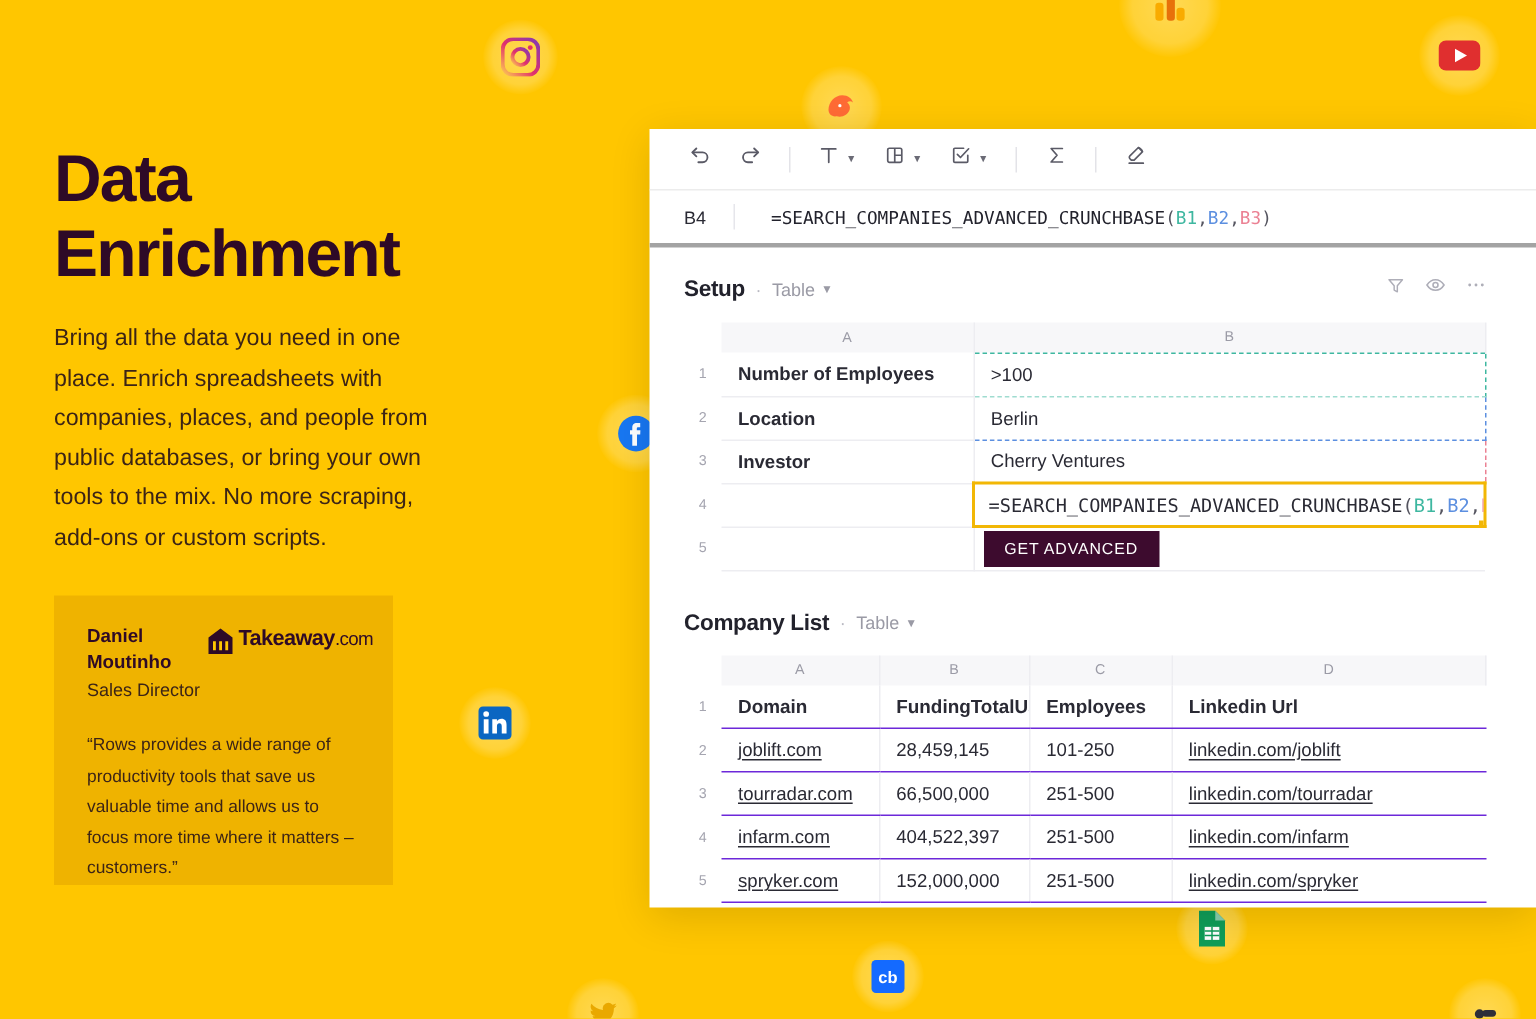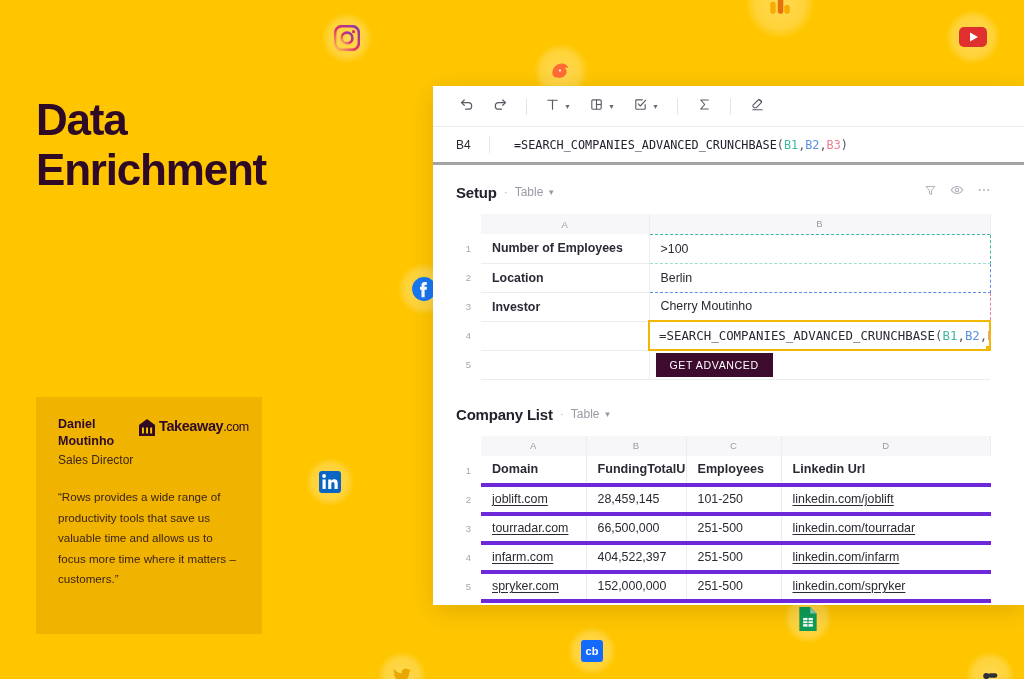--- a/index.html
+++ b/index.html
@@ -26,21 +26,21 @@
     font-size: 44px; line-height: 50px; font-weight: 700;
     color: #2E0A27; letter-spacing: -1.2px;
   }
   .body-copy {
     margin-top: 18px;
     font-size: 15.5px; line-height: 26.5px;
     color: #3C2416; width: 252px;
   }
   .testimonial {
     position: absolute; left: 36px; top: 397px;
-    width: 226px; height: 237px;
+    width: 226px; height: 193px;
     background: #EFB300; padding: 19px 22px 0 22px; z-index: 2;
   }
   .t-top { display: flex; align-items: flex-start; justify-content: space-between; }
   .t-name { font-size: 12.5px; line-height: 17px; font-weight: 700; color: #2E0A27; width: 80px;}
   .t-role { font-size: 12px; line-height: 18px; color: #3C2416; margin-top: 1px; }
   .t-logo { display: flex; align-items: flex-start; gap: 3px; margin-top: 2px; }
   .t-logo-text { font-size: 14.5px; font-weight: 700; color: #2E0A27; letter-spacing: -0.4px; }
   .t-logo-text .dotcom { font-weight: 400; font-size: 12.5px; }
   .t-quote {
     margin-top: 18px; font-size: 11.6px; line-height: 20.5px; color: #3C2416;
@@ -94,21 +94,21 @@
   .colhead th {
     height: 20px; background: #F7F7F9; border-right: 1px solid #EDEDF1;
     font-size: 9.5px; font-weight: 400; color: #9B9BA6; text-align: center;
   }
   .colhead th.rownum-h { background: #ffffff; border-right: none; }
   .rownum {
     width: 25px; text-align: center; font-size: 9.5px; color: #A5A5B0;
     vertical-align: middle; background: #fff;
   }
   .grid td.cell {
-    height: 29px; border-bottom: 4px solid #6d28d9;
+    height: 29px; border-bottom: 1px solid #6d28d9;
     font-size: 12.4px; color: #2A2A34; padding: 0 0 0 11px;
     vertical-align: middle; white-space: nowrap; overflow: hidden;
   }
   .grid td.cell.bold { font-weight: 700; }
   .grid tr.headrow td.cell { font-weight: 700; font-size: 12.6px; }
 
   
   #setup-grid td.cell { border-bottom: 1px solid #EDEDF1; }
 
   .mono { font-family: "DejaVu Sans Mono", monospace; font-size: 11.3px; }
@@ -233,20 +233,21 @@
       <rect x="10" y="9" width="10" height="5" rx="2.5" fill="#2E2E38"></rect>
     </svg>
   </span>
 </div>
 
 <div class="left-col">
   <h1 class="headline">
     <span>Data</span><br>
     <span>Enrichment</span>
   </h1>
+  <p class="body-copy">Bring all the data you need in one place. Enrich spreadsheets with companies, places, and people from public databases, or bring your own tools to the mix. No more scraping, add-ons or custom scripts.</p>
 </div>
 
 <div class="testimonial">
   <div class="t-top">
     <div>
       <div class="t-name">
         <span>Daniel</span><br>
         <span>Moutinho</span>
       </div>
       <div class="t-role">Sales Director</div>
@@ -387,21 +388,21 @@
         <td class="cell" style="border-top:1px dashed #3EB7A0; border-left:1px dashed #3EB7A0; border-right:1px dashed #3EB7A0; border-bottom:1px dashed #9FDCD0;">&gt;100</td>
       </tr>
       <tr>
         <td class="rownum">2</td>
         <td class="cell bold col-a-line">Location</td>
         <td class="cell" style="border-left:1px dashed #5C8FE0; border-right:1px dashed #5C8FE0; border-bottom:1px dashed #5C8FE0;">Berlin</td>
       </tr>
       <tr>
         <td class="rownum">3</td>
         <td class="cell bold col-a-line">Investor</td>
-        <td class="cell" style="border-left:1px dashed #EB8193; border-right:1px dashed #EB8193; border-bottom:1px dashed #EB8193;">Cherry Moutinho</td>
+        <td class="cell" style="border-left:1px dashed #EB8193; border-right:1px dashed #EB8193; border-bottom:1px dashed #EB8193;">Cherry Ventures</td>
       </tr>
       <tr>
         <td class="rownum">4</td>
         <td class="cell col-a-line"></td>
         <td class="cell mono" style="border:2px solid #F2B705; padding-left:9px; position:relative;"><span>=SEARCH_COMPANIES_ADVANCED_CRUNCHBASE</span><span class="tok-paren">(</span><span class="tok-b1">B1</span><span class="tok-paren">,</span><span class="tok-b2">B2</span><span class="tok-paren">,</span><span class="tok-b3">B3</span>
           <span style="position:absolute; right:-3px; bottom:-3px; width:6px; height:6px; background:#F2B705;"></span>
         </td>
       </tr>
       <tr>
         <td class="rownum">5</td>

